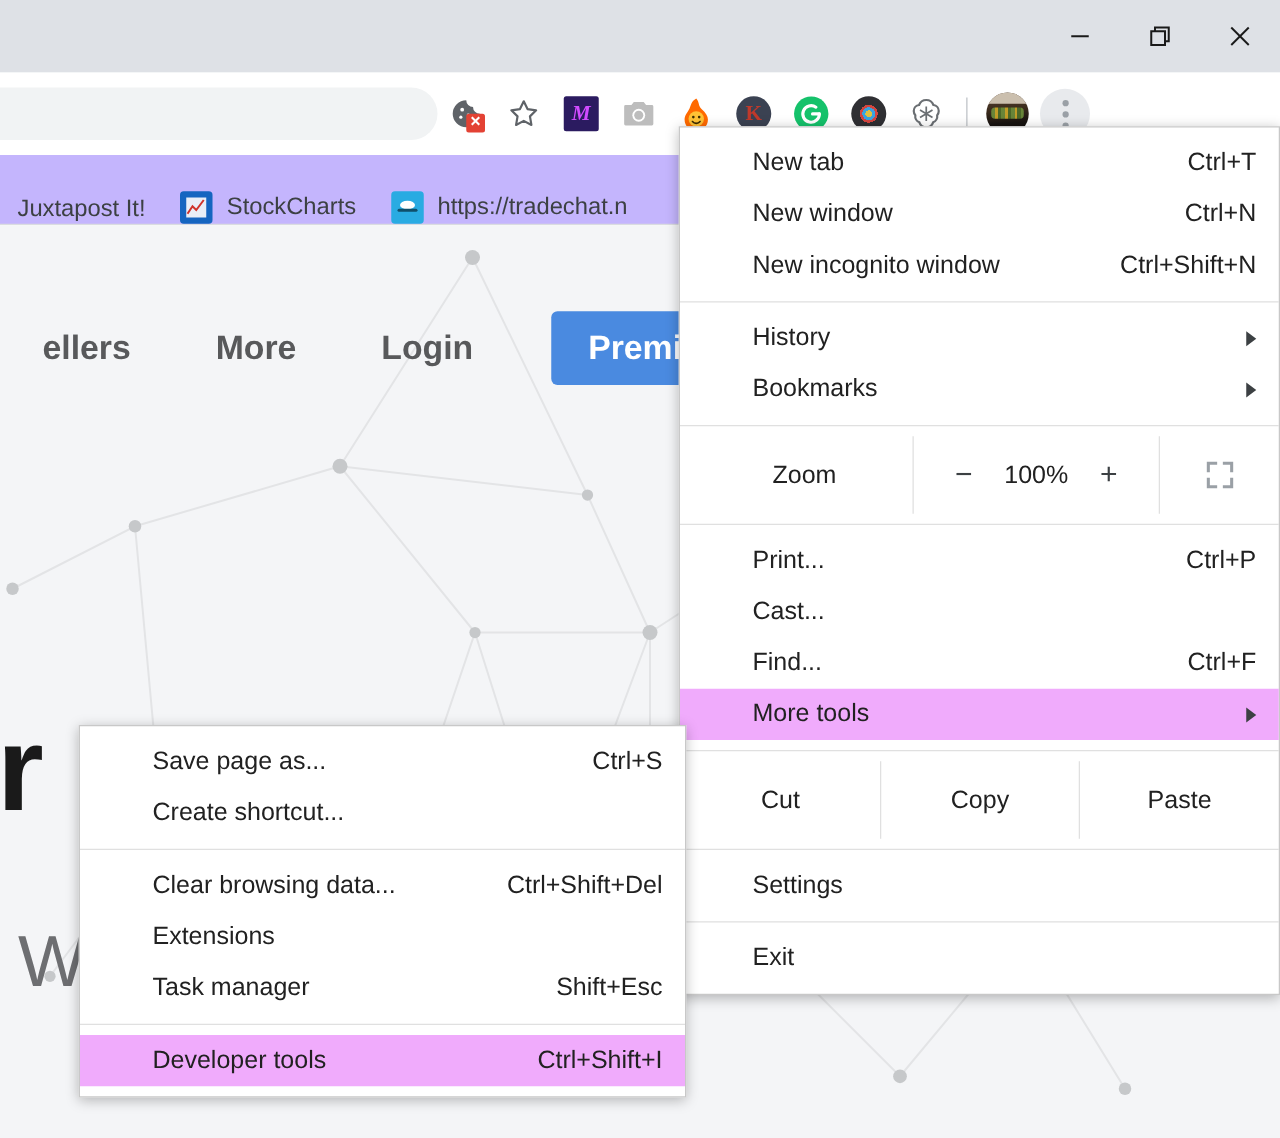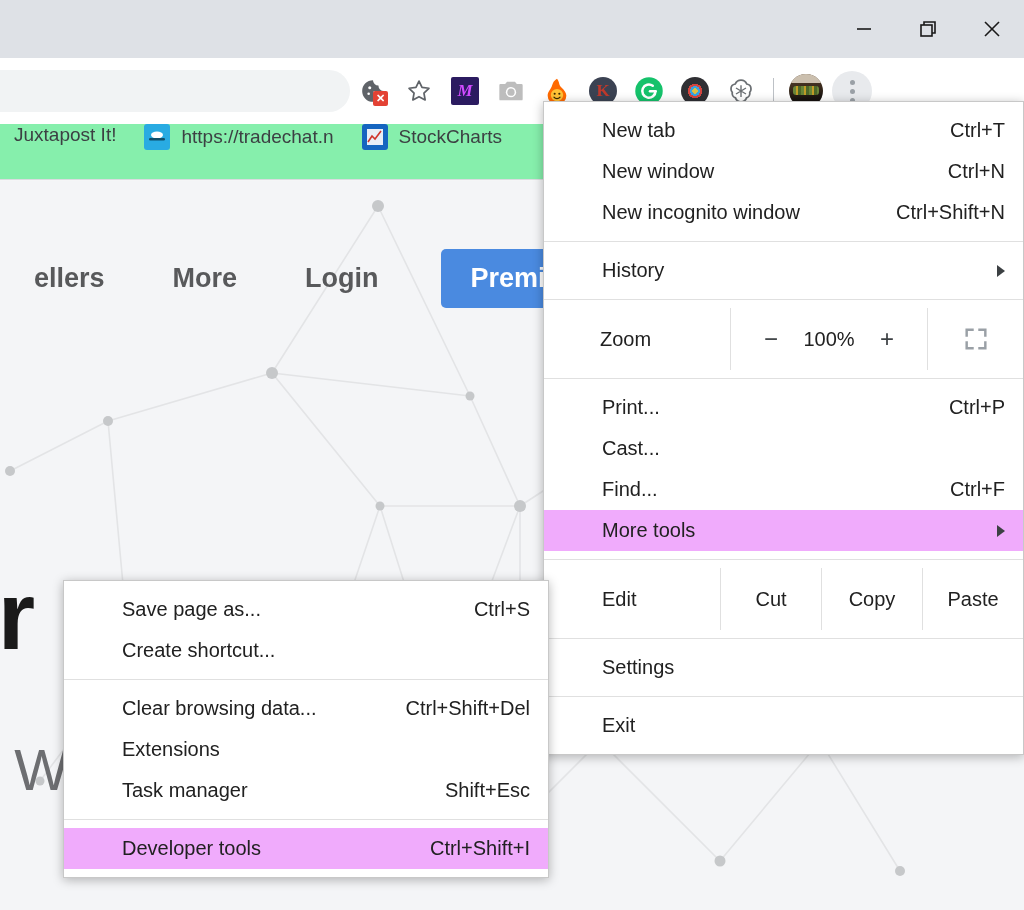--- a/index.html
+++ b/index.html
@@ -73,22 +73,22 @@
   }
   .sq-icon { width: 28px; height: 28px; display:flex; align-items:center; justify-content:center;
              font-weight: 700; font-size: 17px; }
   .ic-mm { background:#2b1b60; color:#d14bff; border-radius:2px; font-style:italic; font-family:"Liberation Serif",serif; }
   .ic-k  { background:#3b4252; color:#c0392b; border-radius:50%; font-family:"Liberation Serif",serif; }
   .ic-lens { border-radius:50%; background: radial-gradient(circle at 50% 50%, #e0c040 0 14%, #39a3e0 14% 26%, #d4453f 26% 36%, #2f2f33 36% 100%); }
 
   
   .bookmarks {
     position: absolute; left: 0; top: 124px; width: 1024px; height: 56px;
-    background: #86efac; border-bottom: 1px solid #dadce0;
-    display: flex; align-items: flex-start; gap: 0; padding-left: 0;
+    background: #c4b5fd; border-bottom: 1px solid #dadce0;
+    display: flex; align-items: flex-end; gap: 0; padding-left: 0;
     font-size: 19px; color: #3c4043;
   }
   .bm { display:flex; align-items:center; gap:11px; padding: 0 14px; white-space: nowrap; }
   .bm-ico { width: 26px; height: 26px; border-radius:3px; display:flex; align-items:center; justify-content:center; }
   .bm-ico.stock { background:#1565c0; }
   .bm-ico.trade { background:#29abe2; }
 
   
   .page {
     position: absolute; left: 0; top: 181px; width: 1024px; height: 729px;
@@ -129,21 +129,21 @@
   .menu-label { flex: 0 0 auto; }
   .menu-accel { margin-left: auto; color: #212121; padding-left: 36px; }
   .menu-arrow {
     margin-left: auto; width: 0; height: 0;
     border-left: 8px solid #3c4043; border-top: 6px solid transparent; border-bottom: 6px solid transparent;
   }
   .menu-sep { height: 1px; background: #e0e0e0; margin: 8px 0; }
 
   
   .zoom-row { display: flex; align-items: stretch; height: 62px; }
-  .zoom-label { display: flex; align-items: center; padding-left: 56px; width: 186px; }
+  .zoom-label { display: flex; align-items: center; padding-left: 74px; width: 186px; }
   .zoom-ctrls {
     display: flex; align-items: center; justify-content: center; gap: 22px;
     width: 198px; border-left: 1px solid #e0e0e0; border-right: 1px solid #e0e0e0;
   }
   .zoom-minus, .zoom-plus { font-size: 24px; color: #3c4043; cursor: default; }
   .zoom-pct { font-size: 20px; min-width: 58px; text-align: center; }
   .zoom-full { flex: 1; display: flex; align-items: center; justify-content: center; }
 
   
   .edit-row { display: flex; align-items: stretch; height: 62px; font-size: 20px; }
@@ -263,36 +263,36 @@
           </div>
       </div>
     </div>
   </div>
 
   <div class="bookmarks">
     <div class="bm">
       <span>Juxtapost It!</span>
     </div>
     <div class="bm">
+      <span class="bm-ico stock">
+        <svg width="18" height="18" viewBox="0 0 18 18">
+          <rect x="1" y="1" width="16" height="16" fill="#e8eef7"></rect>
+          <polyline points="2,14 6,8 9,11 15,3" fill="none" stroke="#d0342c" stroke-width="1.6"></polyline>
+        </svg>
+      </span>
+      <span>StockCharts</span>
+    </div>
+    <div class="bm">
       <span class="bm-ico trade">
         <svg width="20" height="18" viewBox="0 0 20 18">
           <ellipse cx="10" cy="7" rx="6" ry="3.4" fill="#ffffff"></ellipse>
           <rect x="2" y="10" width="16" height="2.4" rx="1.2" fill="#0f4f6b"></rect>
         </svg>
       </span>
       <span>https://tradechat.n</span>
-    </div>
-    <div class="bm">
-      <span class="bm-ico stock">
-        <svg width="18" height="18" viewBox="0 0 18 18">
-          <rect x="1" y="1" width="16" height="16" fill="#e8eef7"></rect>
-          <polyline points="2,14 6,8 9,11 15,3" fill="none" stroke="#d0342c" stroke-width="1.6"></polyline>
-        </svg>
-      </span>
-      <span>StockCharts</span>
     </div>
   </div>
 
   <div class="page">
     <svg class="netbg" width="1024" height="729" viewBox="0 0 1024 729">
       <g stroke="#e3e4e6" stroke-width="1.6" fill="none">
         <path d="M272 192 L378 25 L272 192 L108 240 L272 192 L380 325 L272 192 L470 215"></path>
         <path d="M470 215 L520 325 L470 215 L378 25"></path>
         <path d="M380 325 L337 452 L380 325 L444 528 L380 325 L520 325"></path>
         <path d="M337 452 L444 528 L337 452 L470 500 L444 528 L520 325"></path>
@@ -366,20 +366,24 @@
         <span class="menu-accel">Ctrl+Shift+N</span>
       </div>
     </div>
     <div class="menu-sep"></div>
 
     <div>
       <div class="menu-row">
         <span class="menu-label">History</span>
         <span class="menu-arrow"></span>
       </div>
+      <div class="menu-row">
+        <span class="menu-label">Bookmarks</span>
+        <span class="menu-arrow"></span>
+      </div>
     </div>
     <div class="menu-sep"></div>
 
     <div class="zoom-row">
       <div class="zoom-label">Zoom</div>
       <div class="zoom-ctrls">
         <span class="zoom-minus">−</span>
         <span class="zoom-pct">100%</span>
         <span class="zoom-plus">+</span>
       </div>
@@ -409,21 +413,20 @@
         <span class="menu-accel">Ctrl+F</span>
       </div>
       <div class="menu-row hl">
         <span class="menu-label">More tools</span>
         <span class="menu-arrow"></span>
       </div>
     </div>
     <div class="menu-sep"></div>
 
     <div class="edit-row">
-      <div class="edit-label">Edit</div>
       <div class="edit-cell">Cut</div>
       <div class="edit-cell">Copy</div>
       <div class="edit-cell">Paste</div>
     </div>
     <div class="menu-sep"></div>
 
     <div>
       <div class="menu-row">
         <span class="menu-label">Settings</span>
       </div>

